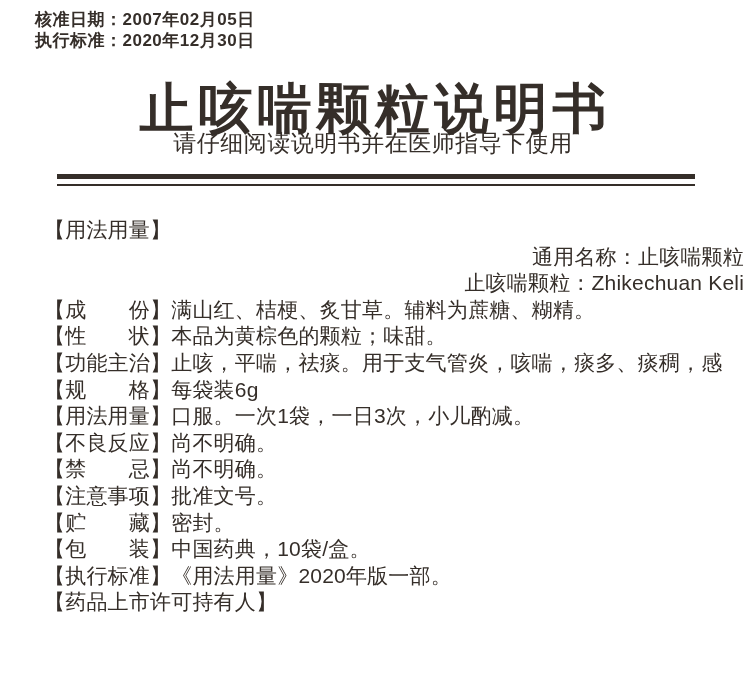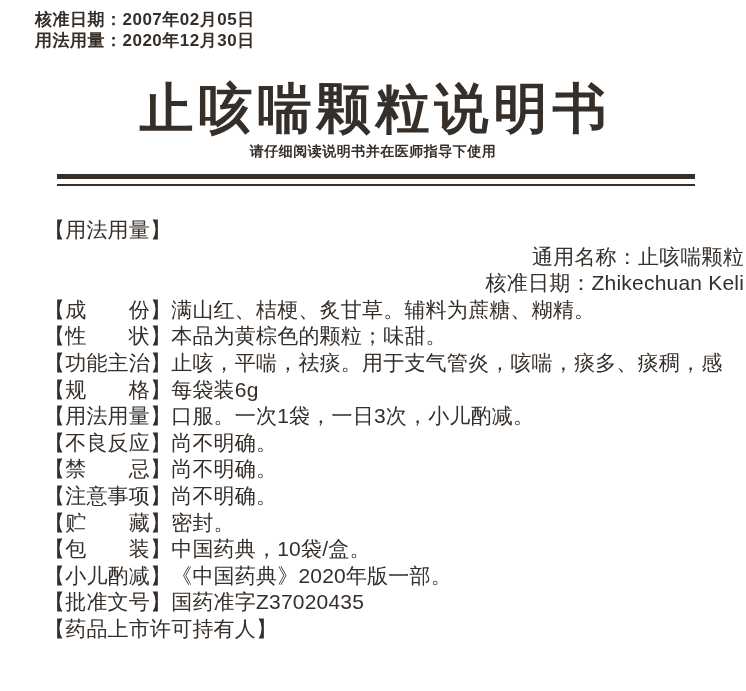--- a/index.html
+++ b/index.html
@@ -26,24 +26,24 @@
     position:absolute;top:81px;left:0;right:0;
     text-align:center;
     font-family:"Liberation Serif","DejaVu Serif",serif;
     font-weight:bold;
     font-size:54px;line-height:56px;
     letter-spacing:5px;
     text-indent:5px; 
     white-space:nowrap;
   }
   .doc-subtitle{
-    position:absolute;top:139px;left:0;right:0;
+    position:absolute;top:131px;left:0;right:0;
     text-align:center;
-    font-weight:bold;
-    font-size:14px;line-height:24px;
+    font-weight:normal;
+    font-size:23px;line-height:24px;
     letter-spacing:0.5px;
   }
   .double-rule{
     position:absolute;top:174px;left:57px;right:51px;
     height:12px;
     border-top:5px solid var(--ink);
     border-bottom:2px solid var(--ink);
   }
   .leaflet-body{
     position:absolute;left:44px;top:217px;width:700px;
@@ -53,41 +53,40 @@
   .row{white-space:nowrap;}
   .row.indent{padding-left:21px;text-align:right;}
 </style>
 </head>
 <body>
 
 <div class="page">
 
   <div class="dates">
     <div>核准日期：2007年02月05日</div>
-    <div>用法用量：2020年12月30日</div>
+    <div>执行标准：2020年12月30日</div>
   </div>
 
   <div class="doc-title">止咳喘颗粒说明书</div>
 
   <div class="doc-subtitle">请仔细阅读说明书并在医师指导下使用</div>
 
   <div class="double-rule"></div>
 
   <div class="leaflet-body">
     <div class="row">【用法用量】</div>
     <div class="row indent">通用名称：止咳喘颗粒</div>
-    <div class="row indent">核准日期：Zhikechuan Keli</div>
+    <div class="row indent">止咳喘颗粒：Zhikechuan Keli</div>
     <div class="row">【成　　份】满山红、桔梗、炙甘草。辅料为蔗糖、糊精。</div>
     <div class="row">【性　　状】本品为黄棕色的颗粒；味甜。</div>
     <div class="row">【功能主治】止咳，平喘，祛痰。用于支气管炎，咳喘，痰多、痰稠，感</div>
     <div class="row">【规　　格】每袋装6g</div>
     <div class="row">【用法用量】口服。一次1袋，一日3次，小儿酌减。</div>
     <div class="row">【不良反应】尚不明确。</div>
     <div class="row">【禁　　忌】尚不明确。</div>
-    <div class="row">【注意事项】尚不明确。</div>
+    <div class="row">【注意事项】批准文号。</div>
     <div class="row">【贮　　藏】密封。</div>
     <div class="row">【包　　装】中国药典，10袋/盒。</div>
-    <div class="row">【小儿酌减】《中国药典》2020年版一部。</div>
-    <div class="row">【批准文号】国药准字Z37020435</div>
+    <div class="row">【执行标准】《用法用量》2020年版一部。</div>
     <div class="row">【药品上市许可持有人】</div>
   </div>
 
 </div>
 
 </body></html>

